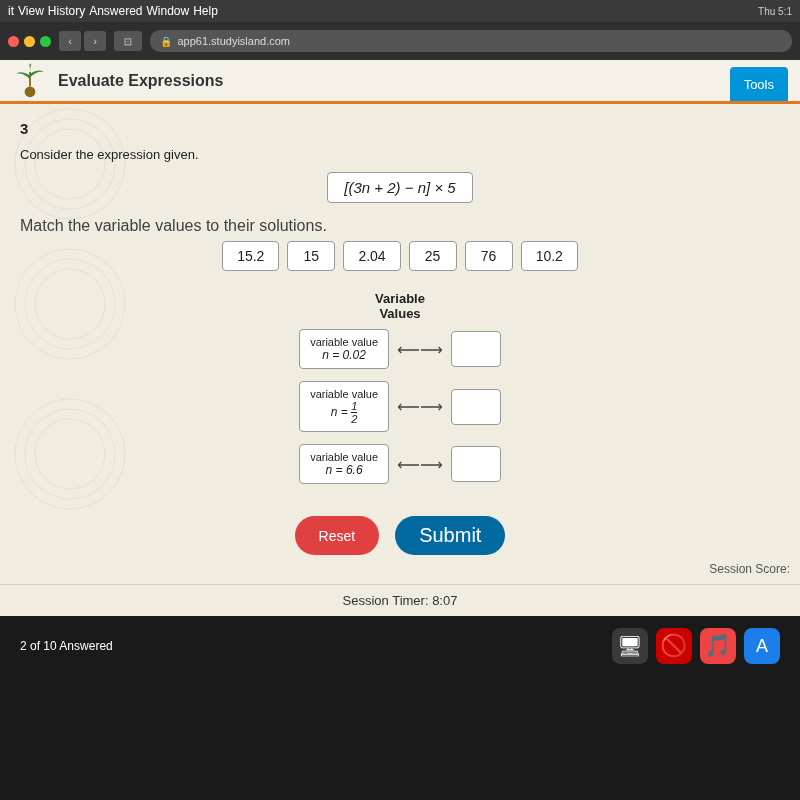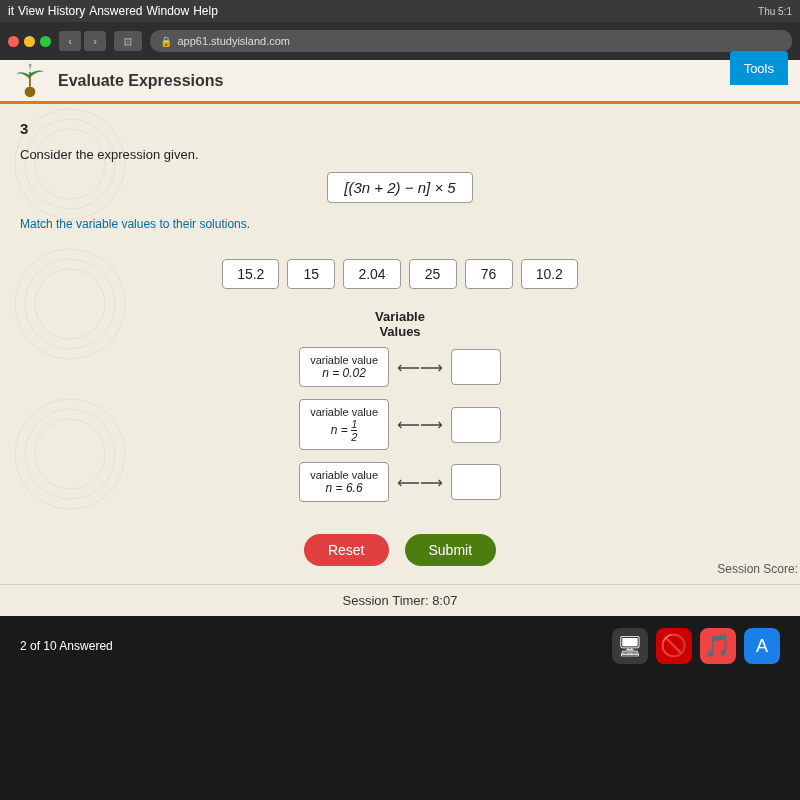--- a/index.html
+++ b/index.html
@@ -73,21 +73,21 @@
       gap: 5px;
     }
     .wifi-area { color: #ccc; font-size: 10px; margin-left: auto; white-space: nowrap; }
 
     
     .app-header {
       background: #f5f0e8;
       height: 44px;
       display: flex;
       align-items: center;
-      padding: 16px 12px;
+      padding: 0 12px;
       border-bottom: 3px solid #e07820;
     }
     .app-logo {
       width: 36px;
       height: 36px;
       margin-right: 10px;
     }
     .app-title {
       font-size: 16px;
       font-weight: 600;
@@ -138,23 +138,23 @@
     .expression-box {
       background: white;
       border: 1px solid #999;
       border-radius: 4px;
       padding: 6px 16px;
       font-size: 15px;
       color: #222;
       font-style: italic;
     }
     .match-text {
-      font-size: 12px;
-      color: #0369a1;
-      margin-bottom: 28px;
+      font-size: 16px;
+      color: #404040;
+      margin-bottom: 6px;
     }
 
     
     .tiles-row {
       display: flex;
       justify-content: center;
       gap: 8px;
       margin-bottom: 20px;
       flex-wrap: wrap;
     }
@@ -226,33 +226,33 @@
     .reset-btn {
       background: #e04040;
       color: white;
       border: none;
       border-radius: 20px;
       padding: 8px 24px;
       font-size: 14px;
       cursor: pointer;
     }
     .submit-btn {
-      background: #4d7c0f;
+      background: #0369a1;
       color: white;
       border: none;
       border-radius: 20px;
       padding: 8px 24px;
-      font-size: 14px;
+      font-size: 20px;
       cursor: pointer;
     }
 
     
     .session-score {
       position: absolute;
-      right: 2px;
+      right: 10px;
       bottom: 8px;
       font-size: 12px;
       color: #555;
     }
 
     
     .bottom-bar {
       background: #f0ece0;
       border-top: 1px solid #ccc;
       height: 32px;

